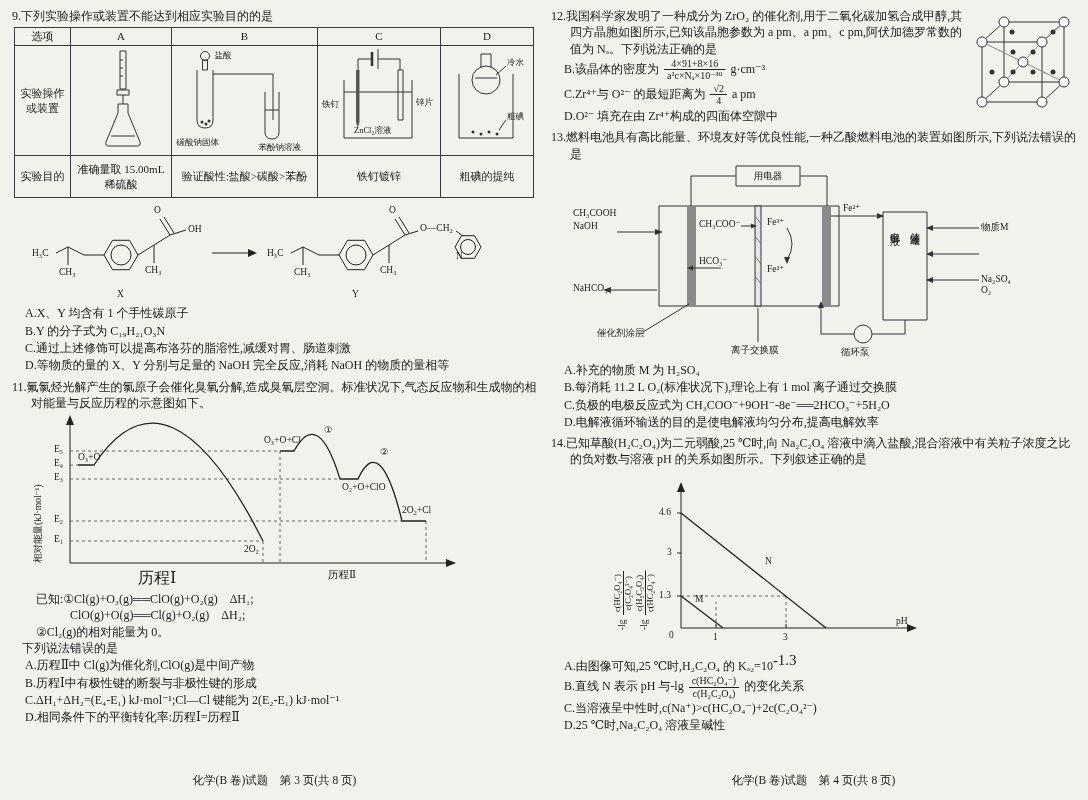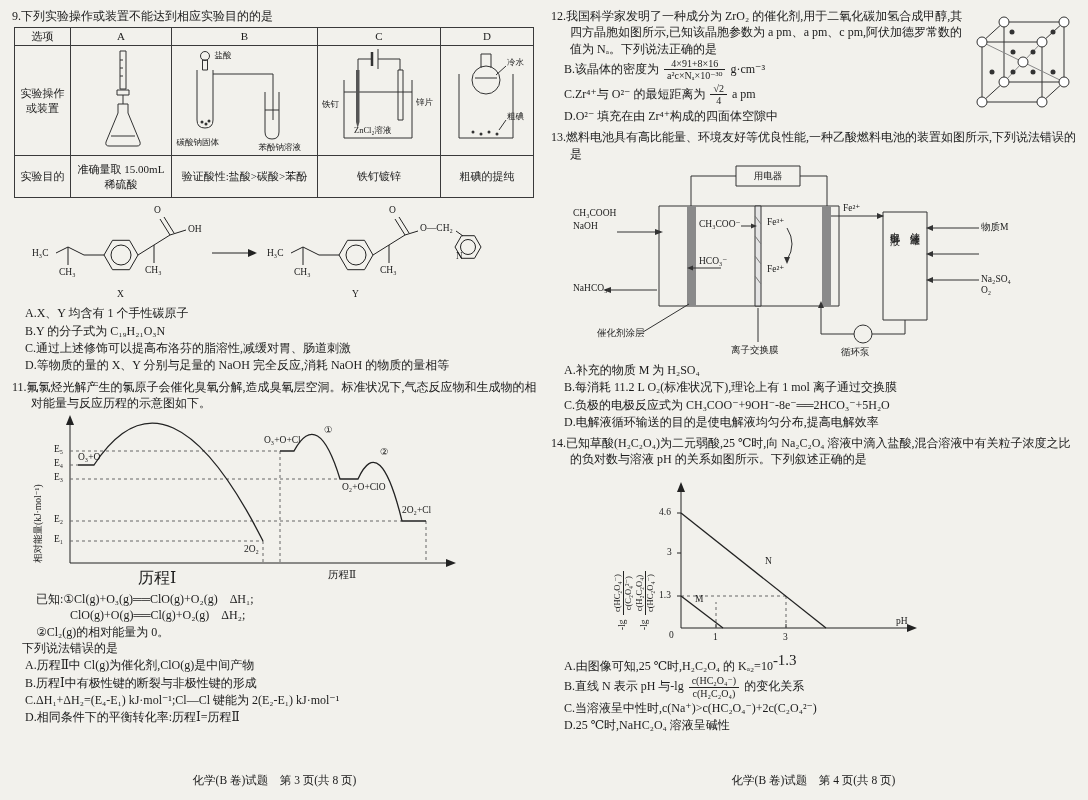--- a/index.html
+++ b/index.html
@@ -428,20 +428,20 @@
         </div>
         <div class="opt">
           <span>B.直线 N 表示 pH 与-lg</span>
           <span class="frac">
             <span class="num">c(HC₂O₄⁻)</span>
             <span class="den">c(H₂C₂O₄)</span>
           </span>
           <span>的变化关系</span>
         </div>
         <div class="opt">C.当溶液呈中性时,c(Na⁺)&gt;c(HC₂O₄⁻)+2c(C₂O₄²⁻)</div>
-        <div class="opt">D.25 ℃时,NaHC₂O₄ 溶液呈碱性</div>
+        <div class="opt">D.25 ℃时,Na₂C₂O₄ 溶液呈碱性</div>
       </div>
     </div>
 
     <div class="footer">化学(B 卷)试题　第 4 页(共 8 页)</div>
   </div>
 
 </div>
 
 </body></html>

